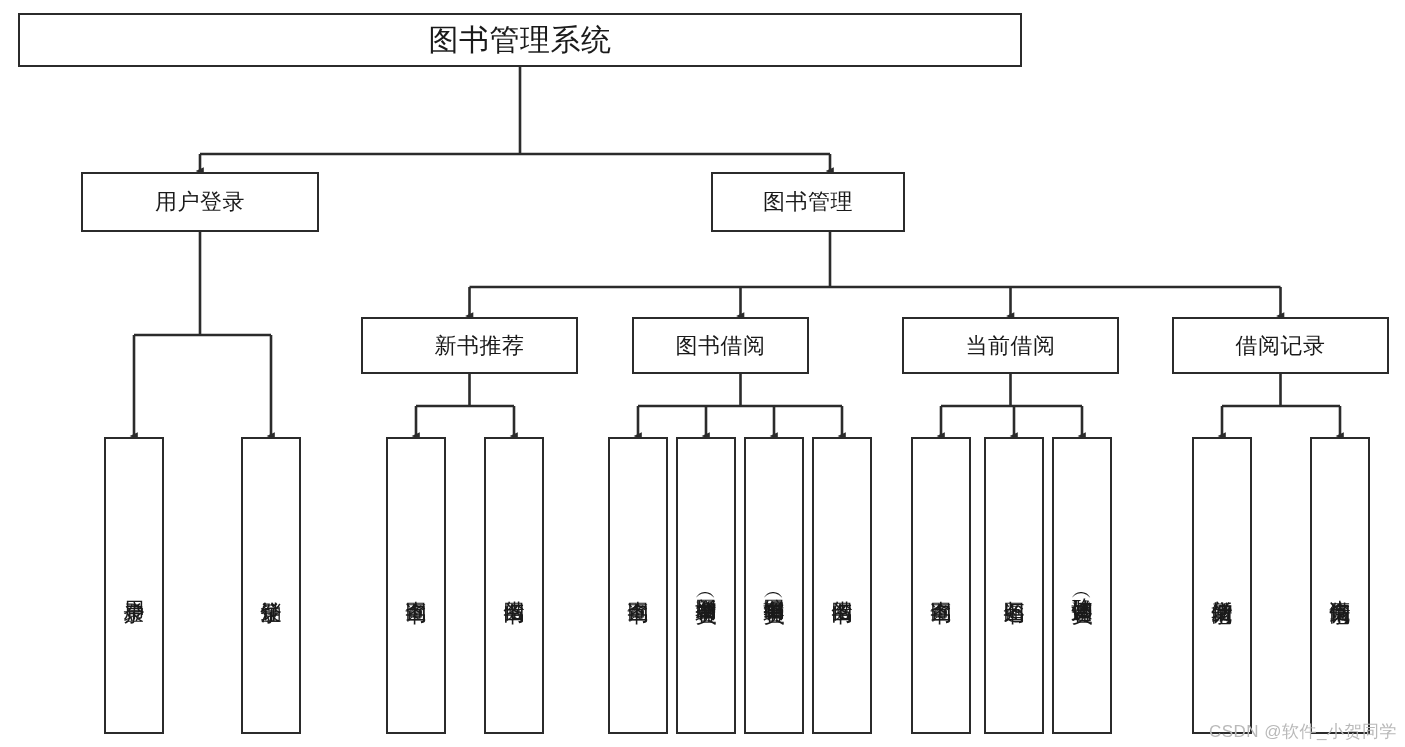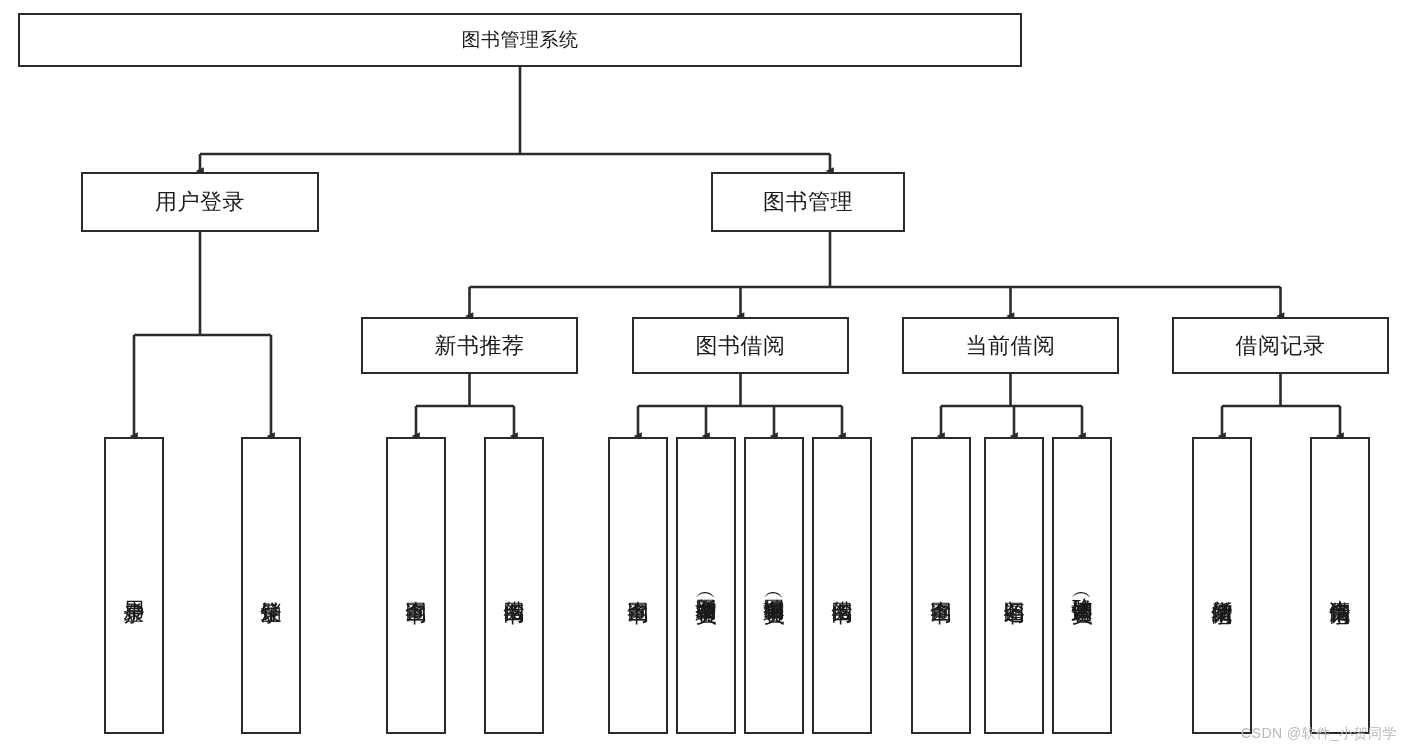--- a/index.html
+++ b/index.html
@@ -40,42 +40,42 @@
     display: block;
     text-align: center;
     line-height: 1.18;
     white-space: nowrap;
   }
   .node-horizontal .label {
     font-size: 22px;
     letter-spacing: 0.5px;
   }
   .node-root .label {
-    font-size: 19px;
+    font-size: 30px;
     letter-spacing: 0.5px;
   }
   .node-leaf {
     align-items: center;
     justify-content: center;
     padding: 6px 0;
   }
   .node-leaf .label {
     writing-mode: vertical-rl;
     text-orientation: upright;
     font-size: 21px;
     line-height: 1.14;
     letter-spacing: 1px;
     white-space: normal;
     max-height: 100%;
   }
   #watermark {
     position: absolute;
     right: 8px;
     bottom: 4px;
-    font-size: 14px;
+    font-size: 17px;
     color: #b9b9b9;
     letter-spacing: 0.5px;
     white-space: nowrap;
     font-family: "Liberation Sans", "DejaVu Sans", sans-serif;
   }
 </style>
 </head>
 <body>
 
 <div id="diagram-root">
@@ -123,21 +123,21 @@
   <div class="node node-horizontal" style="left: 81px; top: 172px; width: 238px; height: 60px;">
     <span class="label">用户登录</span>
   </div>
   <div class="node node-horizontal" style="left: 711px; top: 172px; width: 194px; height: 60px;">
     <span class="label">图书管理</span>
   </div>
 
   <div class="node node-horizontal" style="left: 361px; top: 317px; width: 217px; height: 57px; padding-left: 20px;">
     <span class="label">新书推荐</span>
   </div>
-  <div class="node node-horizontal" style="left: 632px; top: 317px; width: 217px; height: 57px;">
+  <div class="node node-horizontal" style="left: 632px; top: 317px; width: 177px; height: 57px;">
     <span class="label">图书借阅</span>
   </div>
   <div class="node node-horizontal" style="left: 902px; top: 317px; width: 217px; height: 57px;">
     <span class="label">当前借阅</span>
   </div>
   <div class="node node-horizontal" style="left: 1172px; top: 317px; width: 217px; height: 57px;">
     <span class="label">借阅记录</span>
   </div>
 
   <div class="node node-leaf" style="left: 104px; top: 437px; width: 60px; height: 297px;">

